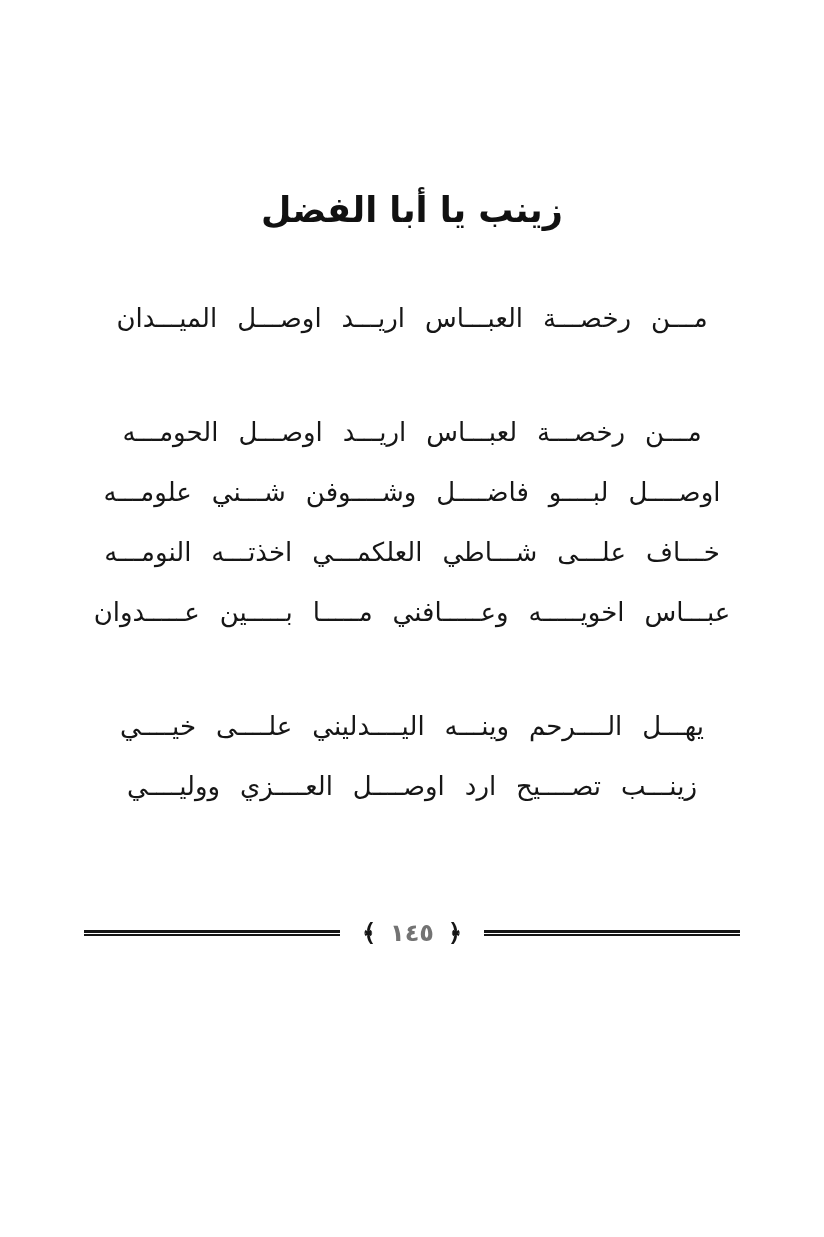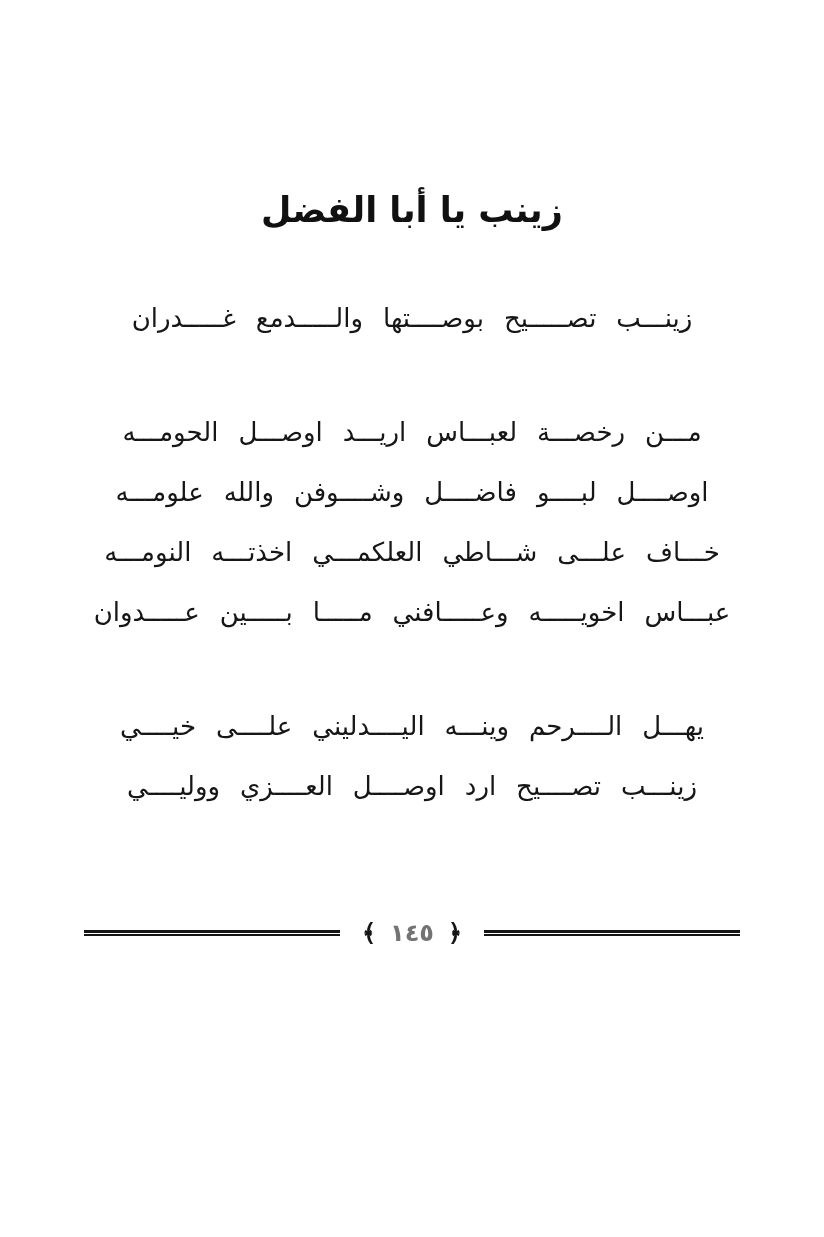--- a/index.html
+++ b/index.html
@@ -96,26 +96,26 @@
 <body>
 
 <div class="page">
   <div class="content">
 
     <h1 class="poem-title">زينب يا أبا الفضل</h1>
 
     <div class="poem">
 
       <div class="stanza">
-        <div class="poem-line">زينـــب تصـــــيح بوصــــتها والـــــدمع غـــــدران</div>
+        <div class="poem-line">مـــن رخصـــة العبـــاس اريـــد اوصـــل الميـــدان</div>
       </div>
 
       <div class="stanza">
         <div class="poem-line">مـــن رخصـــة لعبـــاس اريـــد اوصـــل الحومـــه</div>
-        <div class="poem-line">اوصــــل لبــــو فاضــــل وشــــوفن والله علومـــه</div>
+        <div class="poem-line">اوصــــل لبــــو فاضــــل وشــــوفن شـــني علومـــه</div>
         <div class="poem-line">خـــاف علـــى شـــاطي العلكمـــي اخذتـــه النومـــه</div>
         <div class="poem-line">عبـــاس اخويـــــه وعـــــافني مـــــا بـــــين عـــــدوان</div>
       </div>
 
       <div class="stanza">
         <div class="poem-line">يهـــل الــــرحم وينـــه اليــــدليني علــــى خيــــي</div>
         <div class="poem-line">زينـــب تصــــيح ارد اوصــــل العــــزي ووليــــي</div>
       </div>
 
 

